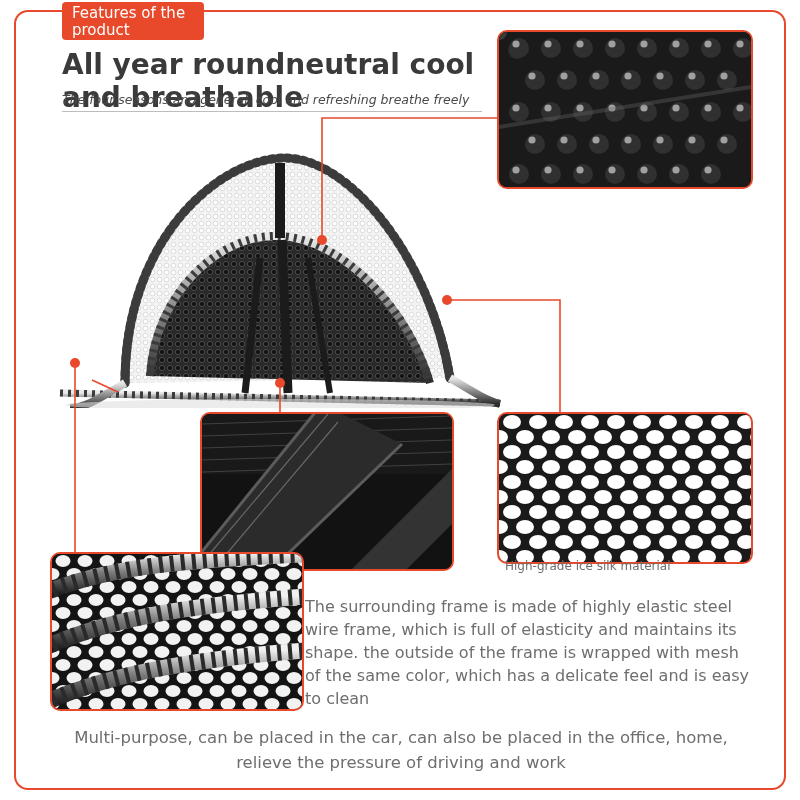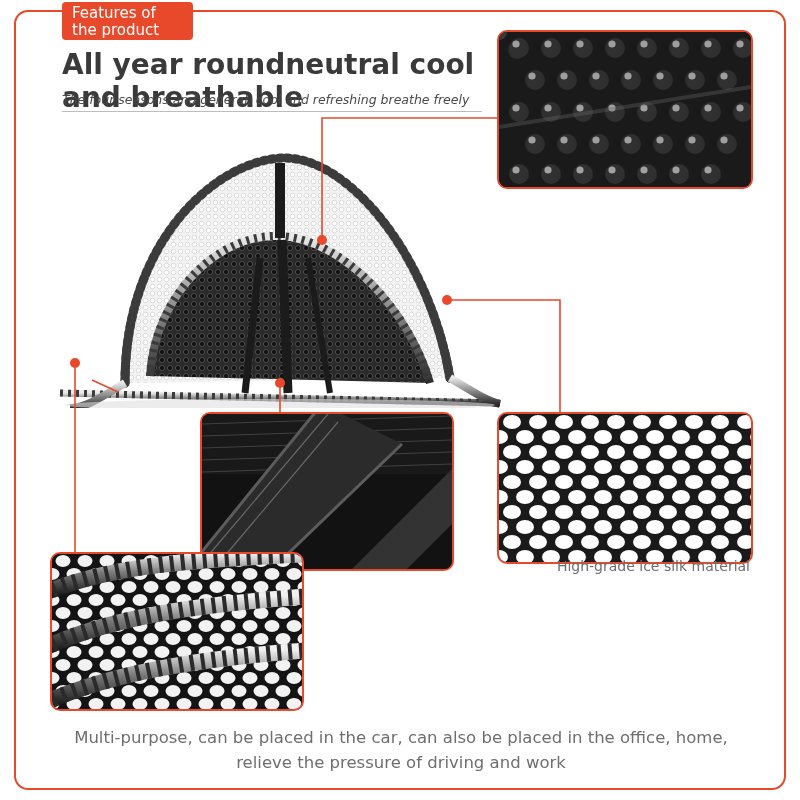--- a/index.html
+++ b/index.html
@@ -28,21 +28,21 @@
     border: 2px solid #e8492a;
     border-radius: 14px;
     box-sizing: border-box;
   }
 
   
   #tab-badge {
     position: absolute;
     left: 62px;
     top: 2px;
-    width: 131px;
+    width: 142px;
     height: 38px;
     background: #e8492a;
     border-radius: 4px 4px 4px 4px;
     color: #ffffff;
     font-size: 15px;
     line-height: 17px;
     padding: 3px 8px 0 10px;
     box-sizing: border-box;
     font-weight: normal;
   }
@@ -129,22 +129,22 @@
     left: 118px;
     top: 388px;
     width: 86px;
     font-size: 16px;
     line-height: 23px;
   }
   #blurb-icesilk {
     left: 505px;
     top: 556px;
     width: 245px;
-    text-align: right;
-    font-size: 14px;
+    text-align: left;
+    font-size: 12px;
     line-height: 21px;
   }
   #blurb-frame {
     left: 305px;
     top: 595px;
     width: 450px;
     font-size: 16px;
     line-height: 23px;
   }
   #footer-text {
@@ -504,16 +504,17 @@
 
     <path d="M92,380 L118,392" stroke="#e8492a" stroke-width="1.6" fill="none"></path>
   </svg>
 
   <div id="tab-badge">Features of the product</div>
 
   <div id="headline">All year roundneutral cool and breathable</div>
   <div id="subhead">The four seasons and general, cool and refreshing breathe freely</div>
 
   <div class="blurb" id="blurb-icesilk">High-grade ice silk material</div>
+  <div class="blurb" id="blurb-frame">The surrounding frame is made of highly elastic steel wire frame, which is full of elasticity and maintains its shape. the outside of the frame is wrapped with mesh of the same color, which has a delicate feel and is easy to clean</div>
 
   <div id="footer-text">Multi-purpose, can be placed in the car, can also be placed in the office, home, relieve the pressure of driving and work</div>
 
 </div>
 
 </body></html>

